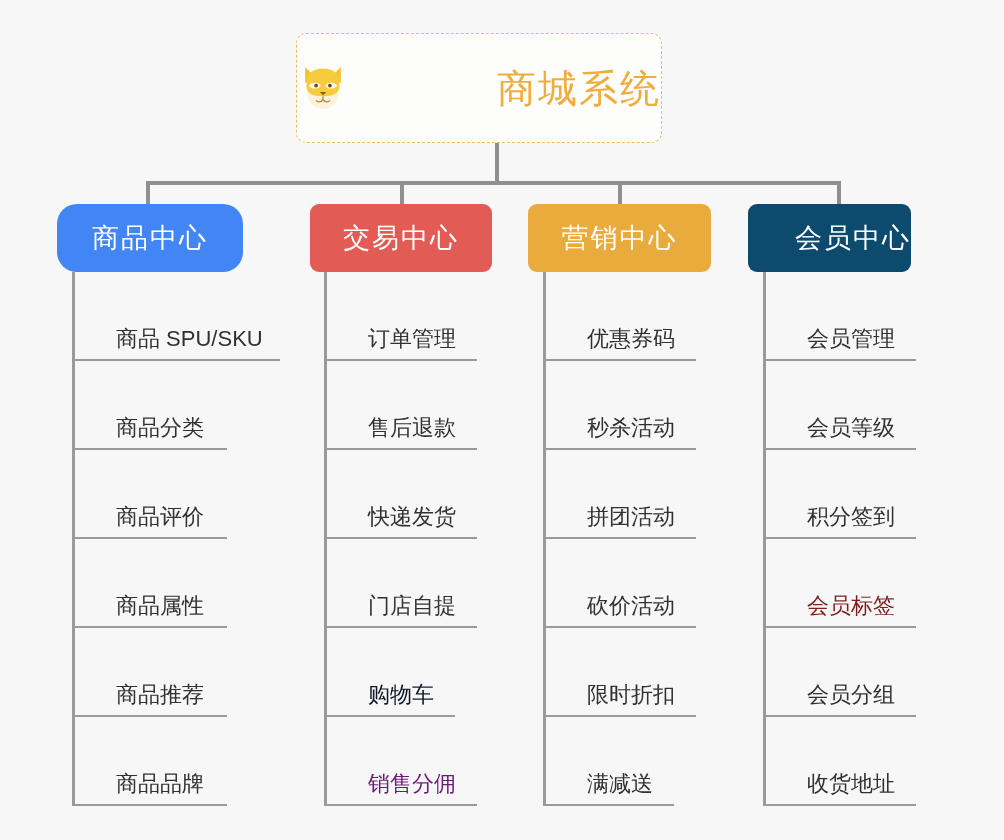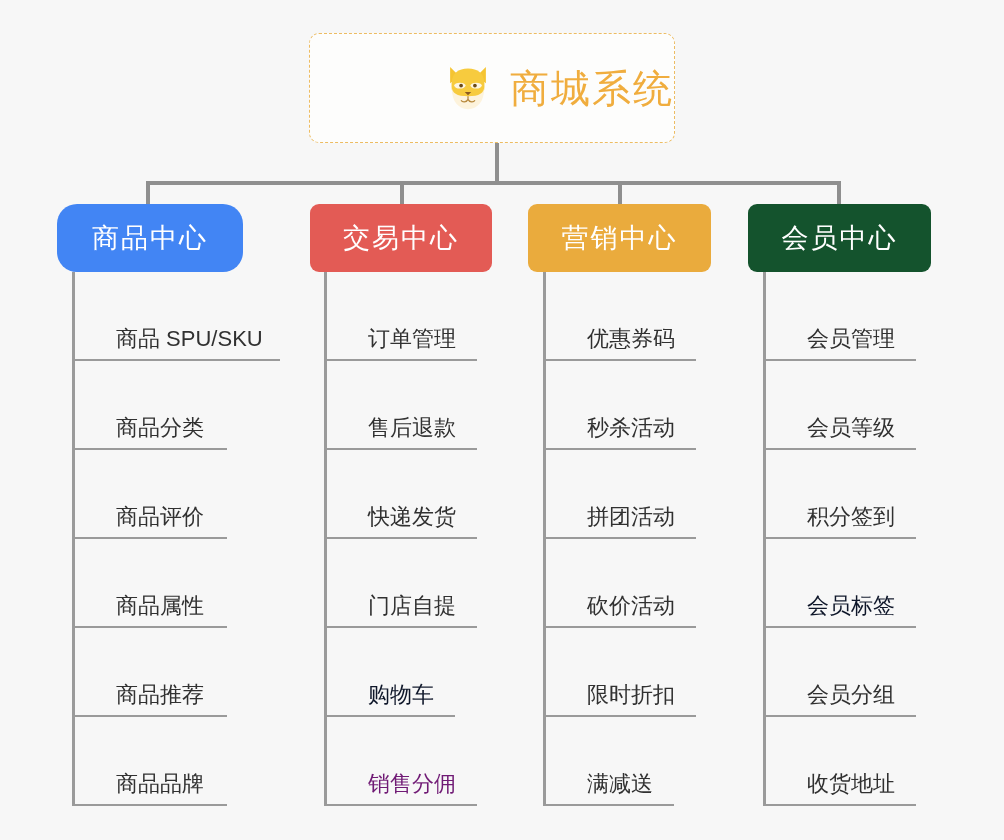--- a/index.html
+++ b/index.html
@@ -6,26 +6,26 @@
   body{
     width:1004px;height:840px;
     background:#f7f7f7;
     font-family:"Liberation Sans","DejaVu Sans",sans-serif;
     overflow:hidden;
   }
   #stage{position:relative;width:1004px;height:840px;}
 
   
   .root-node{
-    position:absolute;left:309px;top:33px;width:366px;height:110px;
+    position:absolute;left:296px;top:33px;width:366px;height:110px;
     background:#fdfdfc;
     border:1px dashed #edbc62;
     border-radius:10px;
     box-sizing:border-box;
-    display:flex;align-items:center;justify-content:flex-end;
+    display:flex;align-items:center;justify-content:space-between;
     gap:16px;
   }
   .root-icon{
     width:52px;height:52px;flex:0 0 52px;display:block;
   }
   .root-title{
     font-size:39px;line-height:1;
     color:#f0ad3e;
     letter-spacing:2px;
     white-space:nowrap;
@@ -181,39 +181,39 @@
         </div>
         <div class="leaf-item">
           <span class="leaf-text" style="color: rgb(49, 49, 49);">限时折扣</span>
           <div class="leaf-rule" style="width: 153px; background: rgb(154, 154, 154);"></div>
         </div>
         <div class="leaf-item">
           <span class="leaf-text" style="color: rgb(49, 49, 49);">满减送</span>
           <div class="leaf-rule" style="width: 131px; background: rgb(154, 154, 154);"></div>
         </div>
       </div>
-      <div class="cat-box" style="left: 748px; width: 183px; background: #14532d;">
+      <div class="cat-box" style="left: 748px; width: 163px; background: #0c4a6e; justify-content: flex-end;">
         <span class="cat-label" style="color: rgb(255, 255, 255);">会员中心</span>
       </div>
       <div class="leaf-col" style="left: 763px;">
         <div class="spine" style="height: 534px; background: rgb(154, 154, 154);"></div>
         <div class="leaf-item">
           <span class="leaf-text" style="color: rgb(49, 49, 49);">会员管理</span>
           <div class="leaf-rule" style="width: 153px; background: rgb(154, 154, 154);"></div>
         </div>
         <div class="leaf-item">
           <span class="leaf-text" style="color: rgb(49, 49, 49);">会员等级</span>
           <div class="leaf-rule" style="width: 153px; background: rgb(154, 154, 154);"></div>
         </div>
         <div class="leaf-item">
           <span class="leaf-text" style="color: rgb(49, 49, 49); margin-top: 44px;">积分签到</span>
           <div class="leaf-rule" style="width: 153px; background: rgb(154, 154, 154);"></div>
         </div>
         <div class="leaf-item">
-          <span class="leaf-text" style="color: #0f172a;">会员标签</span>
+          <span class="leaf-text" style="color: #7f1d1d;">会员标签</span>
           <div class="leaf-rule" style="width: 153px; background: rgb(154, 154, 154);"></div>
         </div>
         <div class="leaf-item">
           <span class="leaf-text" style="color: rgb(49, 49, 49);">会员分组</span>
           <div class="leaf-rule" style="width: 153px; background: rgb(154, 154, 154);"></div>
         </div>
         <div class="leaf-item">
           <span class="leaf-text" style="color: rgb(49, 49, 49);">收货地址</span>
           <div class="leaf-rule" style="width: 153px; background: rgb(154, 154, 154);"></div>
         </div>

